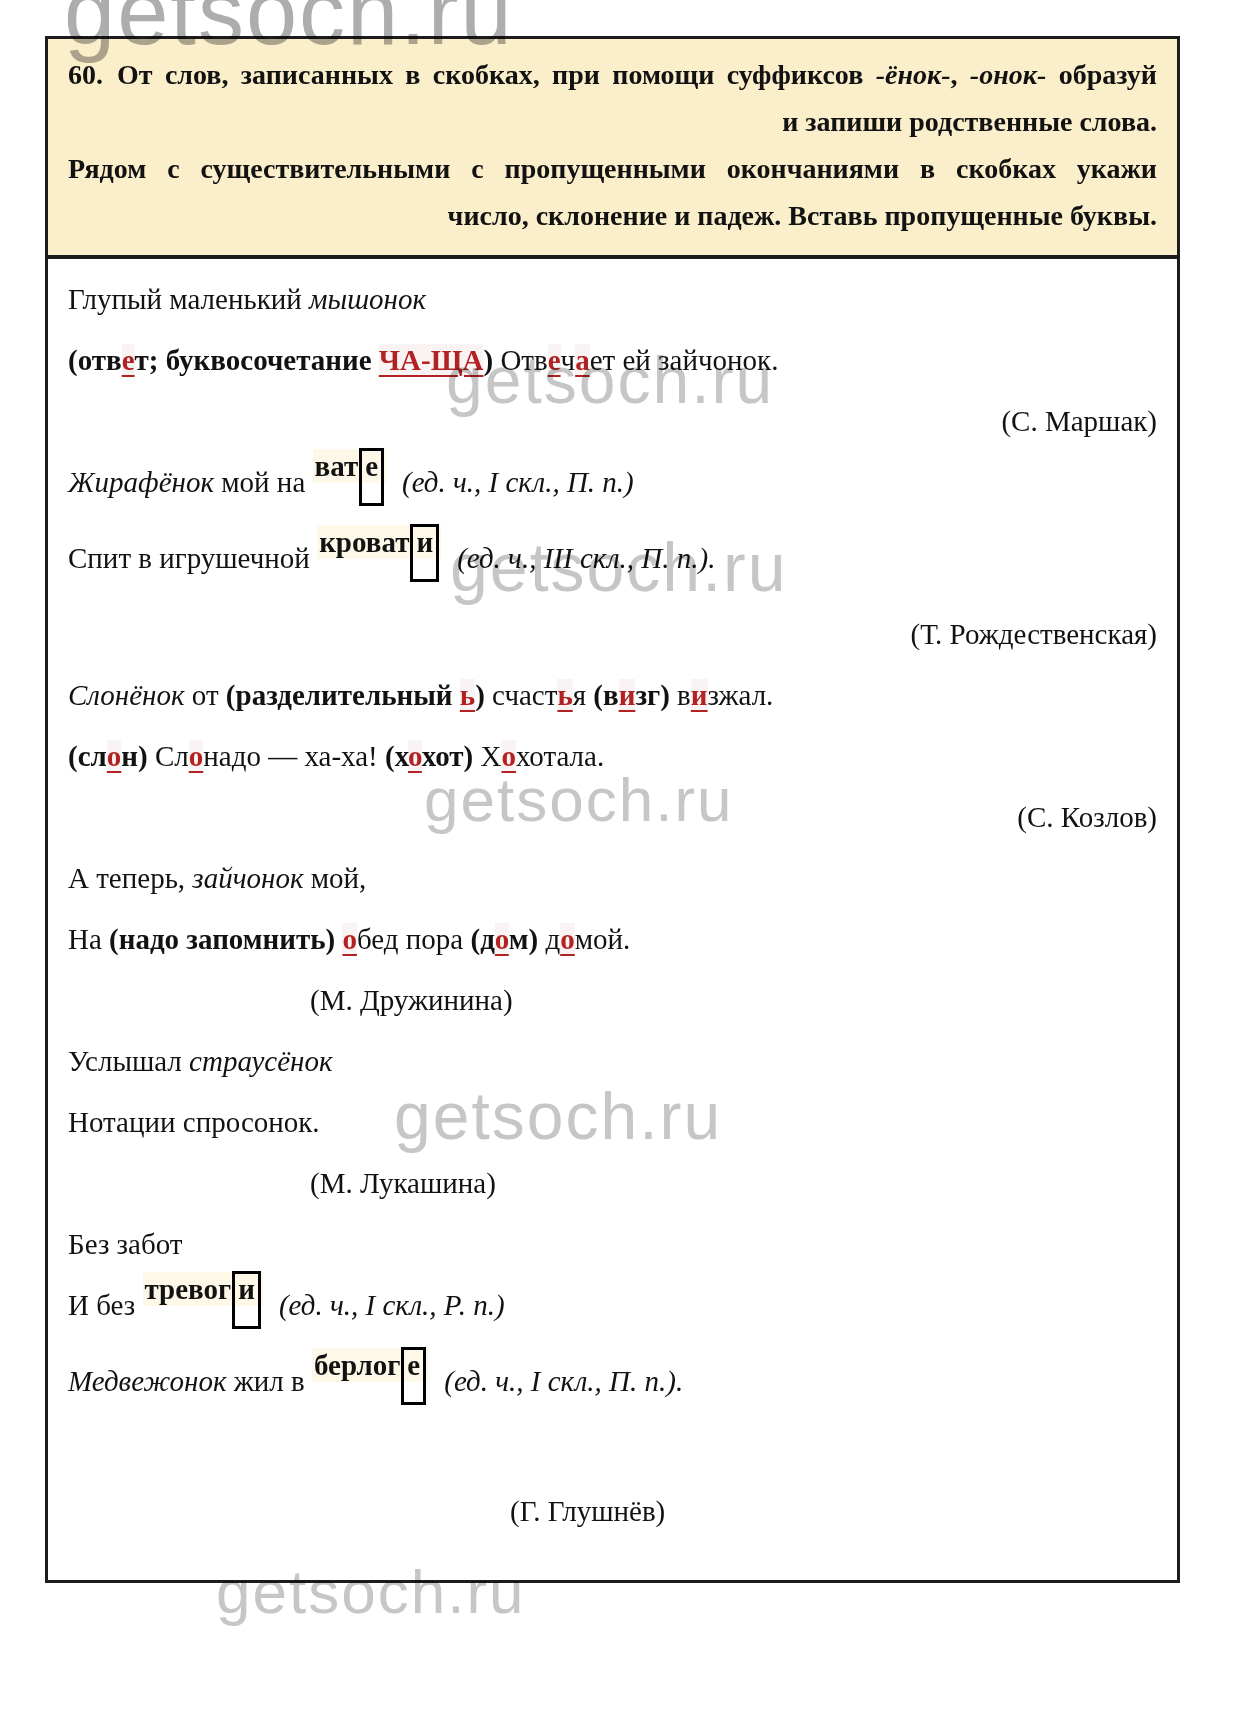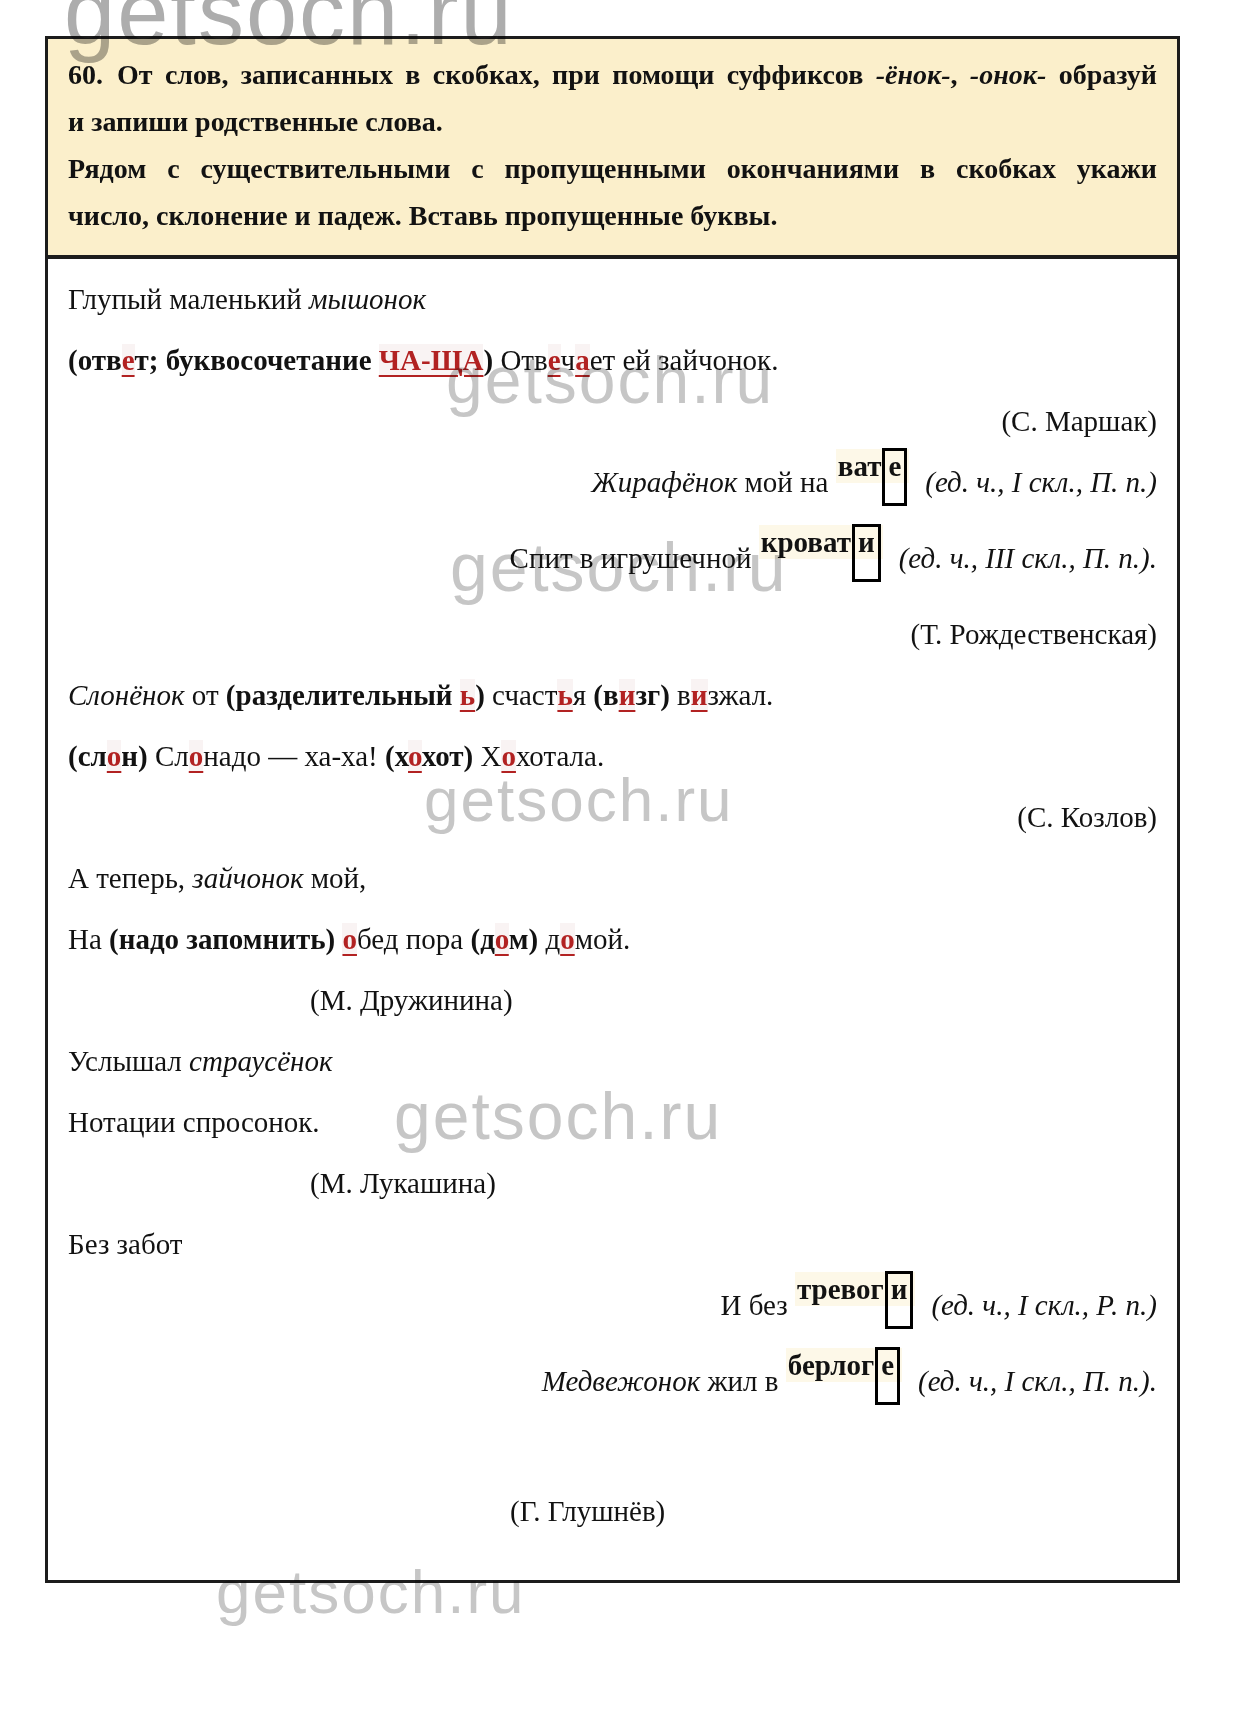--- a/index.html
+++ b/index.html
@@ -35,30 +35,30 @@
     position:absolute;left:45px;top:36px;width:1135px;
     border:3px solid var(--border-black,#1C1C1C);
     z-index:1;
   }
   .task-header{
     background:var(--header-bg,#FBEFCB);
     border-bottom:4px solid var(--border-black,#1C1C1C);
     padding:12px 20px 16px 20px;
     font-weight:bold;font-size:28px;
   }
-  .hline{line-height:47px;}
+  .hline{line-height:47px;text-align:right;}
   .just{text-align:justify;text-align-last:justify;}
   .num{margin-right:14px;}
   .answer-body{
     background:#ffffff;
     padding:22px 20px 26px 20px;
     font-size:29px;
   }
   .line{line-height:37px;margin:0 0 24px 0;}
-  .rline{margin-top:6px;margin-bottom:18px;text-align:right;}
+  .rline{margin-top:6px;margin-bottom:18px;}
   .author{}
   .ind-a{padding-left:228px;text-align:right;}
   .ind-b{padding-left:242px;}
   .ind-c{padding-left:442px;}
   .push{margin-top:72px;}
   .b{font-weight:bold;}
   .i{font-style:italic;}
   .bi{font-weight:bold;font-style:italic;}
   .red{
     color:var(--accent-red,#B22222);

